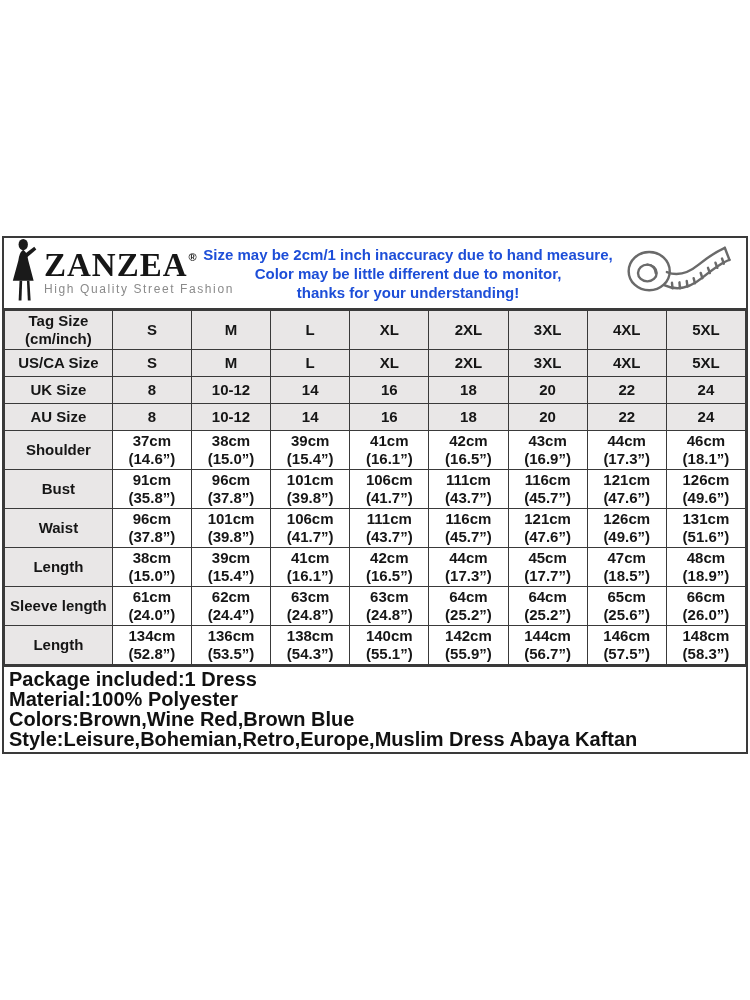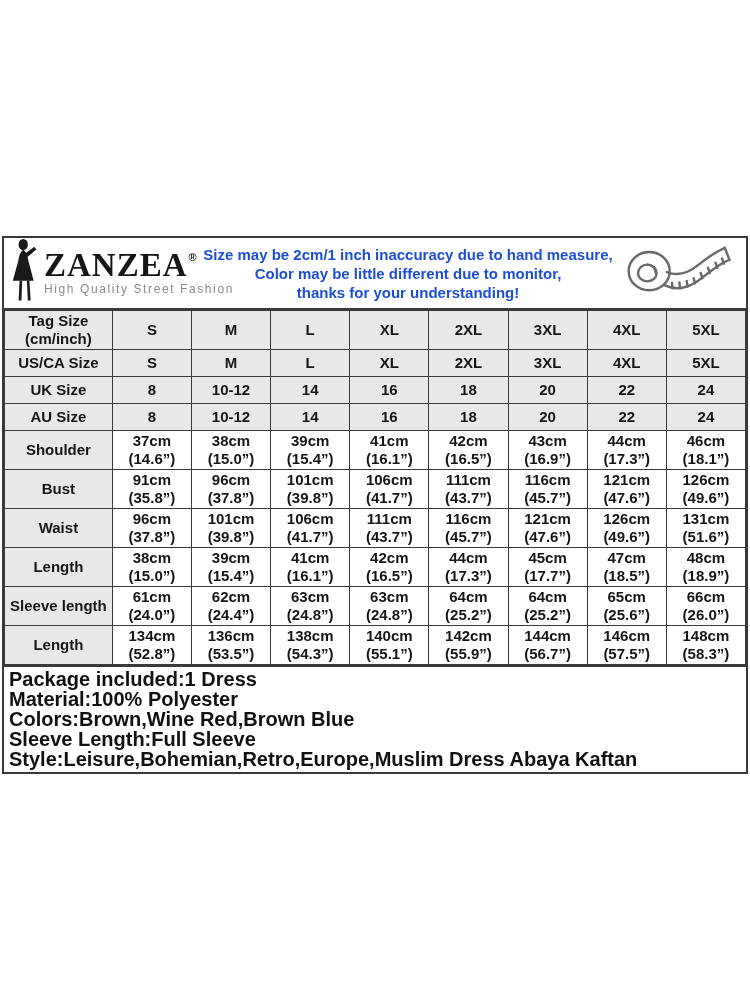--- a/index.html
+++ b/index.html
@@ -281,18 +281,17 @@
             <td>146cm<br>(57.5”)</td>
             <td>148cm<br>(58.3”)</td>
           </tr>
         </tbody>
     </table>
 
     <div class="footer">
       <div>Package included:1 Dress</div>
       <div>Material:100% Polyester</div>
       <div>Colors:Brown,Wine Red,Brown Blue</div>
-      <div>Sleeve Length:Full Sleeve</div>
       <div>Style:Leisure,Bohemian,Retro,Europe,Muslim Dress Abaya Kaftan</div>
     </div>
 
   </div>
 </div>
 
 </body></html>

